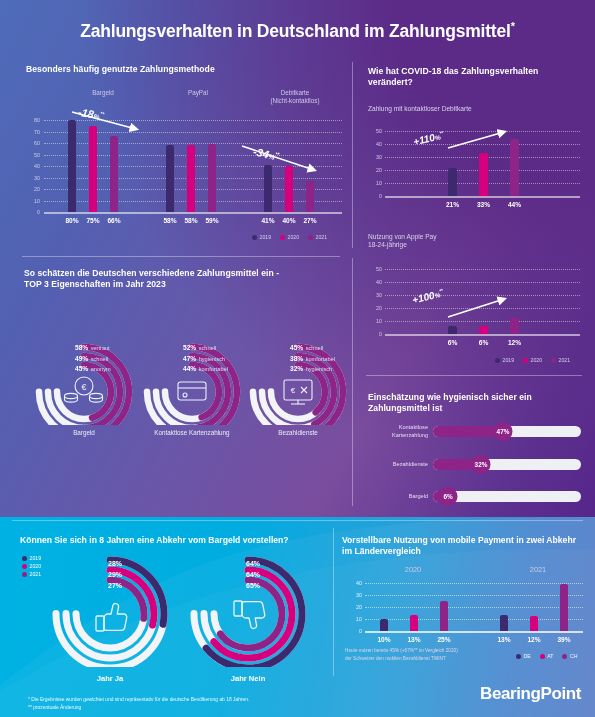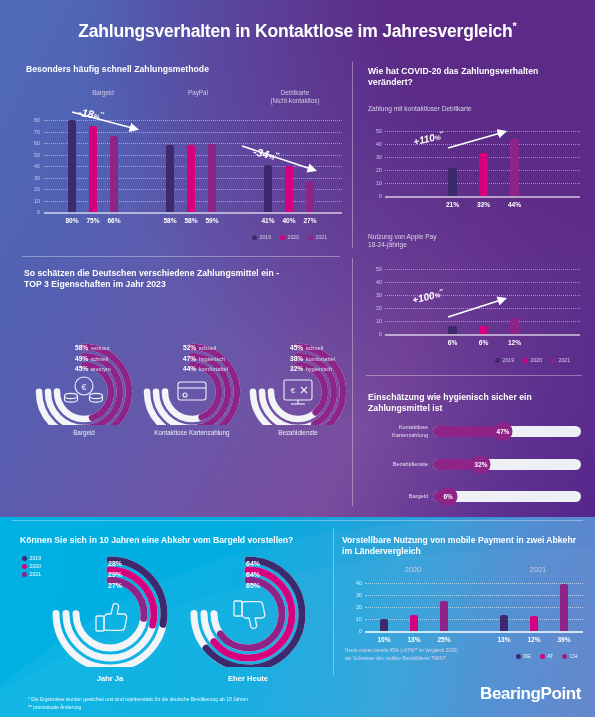--- a/index.html
+++ b/index.html
@@ -131,31 +131,31 @@
   <div class="bg-top"></div>
   <div class="bg-bottom"></div>
   <div class="bg-bottom-swoosh">
     <svg width="595" height="200" viewBox="0 0 595 200">
       <path d="M-40,200 C60,120 140,60 260,30 C360,5 470,0 595,0 L595,200 Z" fill="rgba(255,255,255,0.045)"></path>
       <path d="M-40,200 C40,150 120,100 240,70 C350,40 470,30 595,32 L595,200 Z" fill="rgba(255,255,255,0.03)"></path>
     </svg>
   </div>
 
   <div class="h1">
-    <span>Zahlungsverhalten in Kontaktlose im Jahresvergleich</span><sup>*</sup>
+    <span>Zahlungsverhalten in Deutschland im Zahlungsmittel</span><sup>*</sup>
   </div>
 
   <div class="vdiv" style="left:352px; top:62px; height:186px;"></div>
   <div class="hdiv" style="left:22px; top:256px; width:318px;"></div>
   <div class="vdiv" style="left:352px; top:258px; height:248px;"></div>
   <div class="hdiv" style="left:366px; top:375px; width:216px;"></div>
   <div class="hdiv" style="left:12px; top:520px; width:571px;"></div>
   <div class="vdiv" style="left:333px; top:528px; height:148px;"></div>
 
-  <div class="sect-title" style="left:26px; top:64px; width:300px;">Besonders häufig schnell Zahlungsmethode</div>
+  <div class="sect-title" style="left:26px; top:64px; width:300px;">Besonders häufig genutzte Zahlungsmethode</div>
 
   <div class="cat-label" style="left:73px; top:89px; width:60px;">Bargeld</div>
   <div class="cat-label" style="left:168px; top:89px; width:60px;">PayPal</div>
   <div class="cat-label" style="left:250px; top:89px; width:90px;">Debitkarte</div>
   <div class="cat-label" style="left:250px; top:97px; width:90px;">(Nicht-kontaktlos)</div>
 
   <div class="chart" style="left:26px; top:112px; width:316px; height:100px;">
 
     <div class="ytick" style="left:0; top:8px;">80</div>
     <div class="ytick" style="left:0; top:19.5px;">70</div>
@@ -233,21 +233,21 @@
     <span class="item">
         <span class="dot" style="background:#d6007f"></span>
         <span class="lbl">2020</span>
       </span>
     <span class="item">
         <span class="dot" style="background:#8e2388"></span>
         <span class="lbl">2021</span>
       </span>
   </div>
 
-  <div class="sect-title" style="left:368px; top:66px; width:200px;">Wie hat COVID-20 das Zahlungsverhalten verändert?</div>
+  <div class="sect-title" style="left:368px; top:66px; width:200px;">Wie hat COVID-18 das Zahlungsverhalten verändert?</div>
   <div class="sect-sub" style="left:368px; top:104px; width:210px;">Zahlung mit kontaktloser Debitkarte</div>
 
   <div class="chart" style="left:368px; top:127px; width:212px; height:75px;">
     <div class="ytick" style="left:0; top:4px;">50</div>
     <div class="ytick" style="left:0; top:17px;">40</div>
     <div class="ytick" style="left:0; top:30px;">30</div>
     <div class="ytick" style="left:0; top:43px;">20</div>
     <div class="ytick" style="left:0; top:56px;">10</div>
     <div class="ytick" style="left:0; top:69px;">0</div>
 
@@ -457,21 +457,21 @@
     <div class="pill-fill" style="width:48px;"></div>
     <div class="pill-knob" style="left:48px;">32%</div>
   </div>
 
   <div class="pill-label" style="left:365px; top:493px; width:63px;">Bargeld</div>
   <div class="pill-track" style="left:433px; top:491px; width:148px;">
     <div class="pill-fill" style="width:15px;"></div>
     <div class="pill-knob" style="left:15px;">6%</div>
   </div>
 
-  <div class="b-title" style="left:20px; top:535px; width:310px;">Können Sie sich in 10 Jahren eine Abkehr vom Bargeld vorstellen?</div>
+  <div class="b-title" style="left:20px; top:535px; width:310px;">Können Sie sich in 8 Jahren eine Abkehr vom Bargeld vorstellen?</div>
 
   <div class="legend vert" style="left:22px; top:555px;">
     <span class="item">
         <span class="dot" style="background:#3d2a6e"></span>
         <span class="lbl">2019</span>
       </span>
     <span class="item">
         <span class="dot" style="background:#d6007f"></span>
         <span class="lbl">2020</span>
       </span>
@@ -530,21 +530,21 @@
     <div class="b-dlrow" style="margin-bottom:4px;">
         <span class="b-pct">64%</span>
       </div>
     <div class="b-dlrow" style="margin-bottom:4px;">
         <span class="b-pct">64%</span>
       </div>
     <div class="b-dlrow">
         <span class="b-pct">65%</span>
       </div>
   </div>
-  <div class="b-cat" style="left:188px; top:674px;">Eher Heute</div>
+  <div class="b-cat" style="left:188px; top:674px;">Jahr Nein</div>
 
   <div class="b-title" style="left:342px; top:535px; width:250px;">Vorstellbare Nutzung von mobile Payment in zwei Abkehr</div>
   <div class="b-title" style="left:342px; top:546px; width:250px;">im Ländervergleich</div>
 
   <div class="yearlbl" style="left:388px; top:565px; width:50px;">2020</div>
   <div class="yearlbl" style="left:513px; top:565px; width:50px;">2021</div>
 
   <div class="chart" style="left:348px; top:580px; width:235px; height:58px;">
     <div class="ytick" style="left:0; top:3px; color:#dff4fb;">40</div>
     <div class="ytick" style="left:0; top:15px; color:#dff4fb;">30</div>

